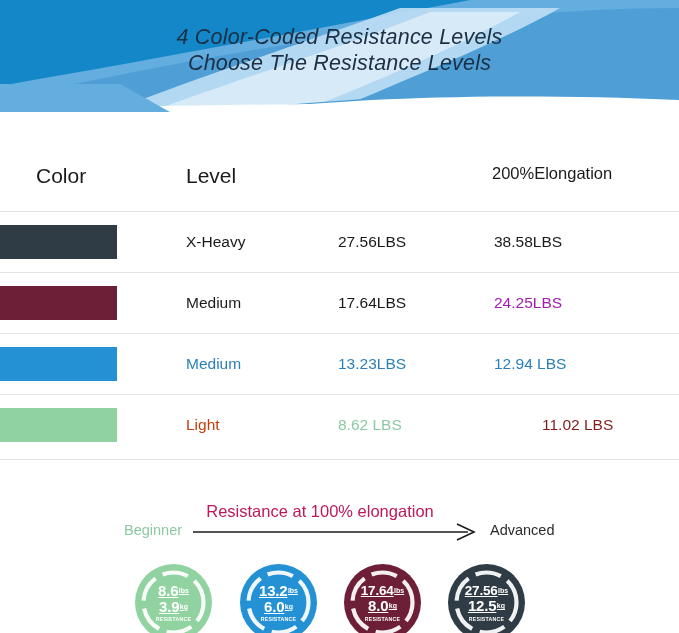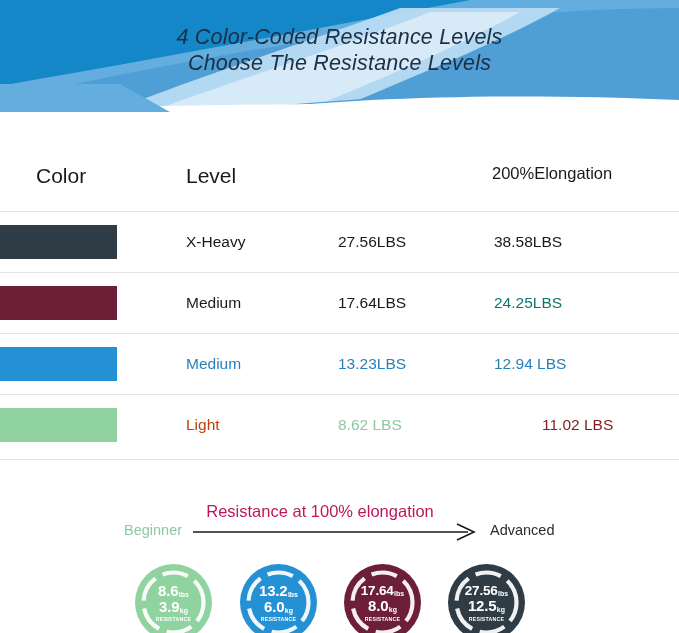--- a/index.html
+++ b/index.html
@@ -156,22 +156,23 @@
     left: 0; top: 0;
     width: 77px; height: 77px;
     display: flex;
     flex-direction: column;
     align-items: center;
     justify-content: center;
     color: #ffffff;
   }
   .b-lbs, .b-kg {
     display: flex;
-    align-items: flex-end;
+    align-items: center;
     line-height: 1;
+    text-decoration: underline;
   }
   .b-lbs { margin-bottom: 1px; }
   .b-num { font-size: 15px; font-weight: 700; letter-spacing: -0.2px; }
   .b-num-sm { font-size: 13.5px; }
   .b-unit { font-size: 7px; font-weight: 700; margin-left: 0.5px; }
   .b-res {
     font-size: 5.2px;
     font-weight: 700;
     letter-spacing: 0.25px;
     margin-top: 2.5px;
@@ -216,21 +217,21 @@
       <div class="cell cell-level" style="color: rgb(26, 26, 26);">X-Heavy</div>
       <div class="cell cell-e100" style="color: rgb(26, 26, 26);">27.56LBS</div>
       <div class="cell cell-e200" style="color: rgb(26, 26, 26);">38.58LBS</div>
       <div class="divider" style="top:60px;"></div>
     </div>
 
     <div class="row" style="top:161px;">
       <div class="swatch" style="background: rgb(110, 31, 56);"></div>
       <div class="cell cell-level" style="color: rgb(26, 26, 26);">Medium</div>
       <div class="cell cell-e100" style="color: rgb(26, 26, 26);">17.64LBS</div>
-      <div class="cell cell-e200" style="color: #0f766e;">24.25LBS</div>
+      <div class="cell cell-e200" style="color: #a21caf;">24.25LBS</div>
       <div class="divider" style="top:60px;"></div>
     </div>
 
     <div class="row" style="top:222px;">
       <div class="swatch" style="background: rgb(35, 145, 211);"></div>
       <div class="cell cell-level" style="color: rgb(41, 128, 185);">Medium</div>
       <div class="cell cell-e100" style="color: rgb(41, 128, 185);">13.23LBS</div>
       <div class="cell cell-e200" style="color: rgb(41, 128, 185);">12.94 LBS</div>
       <div class="divider" style="top:60px;"></div>
     </div>

